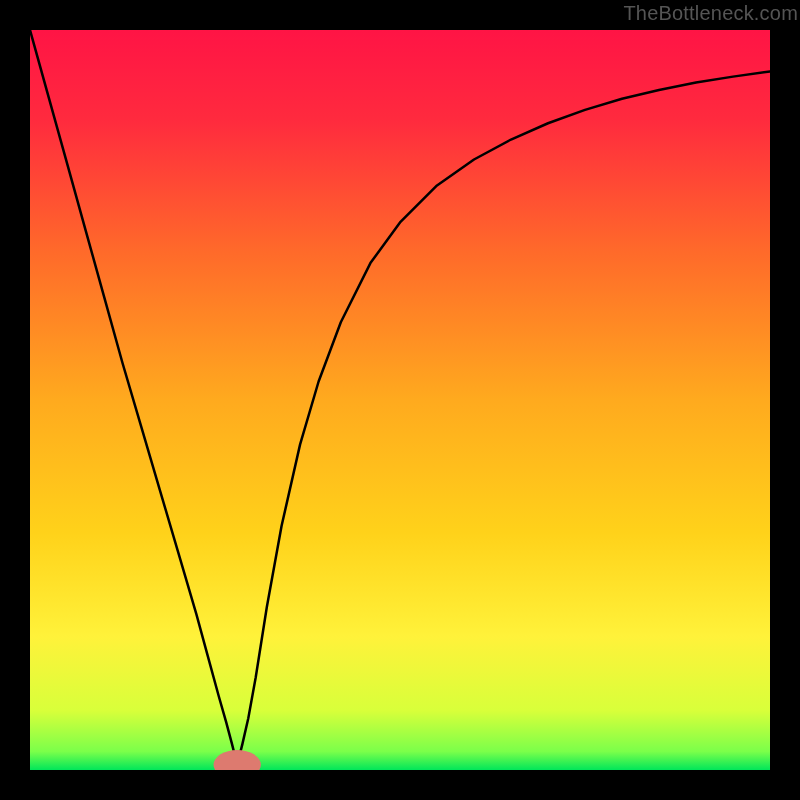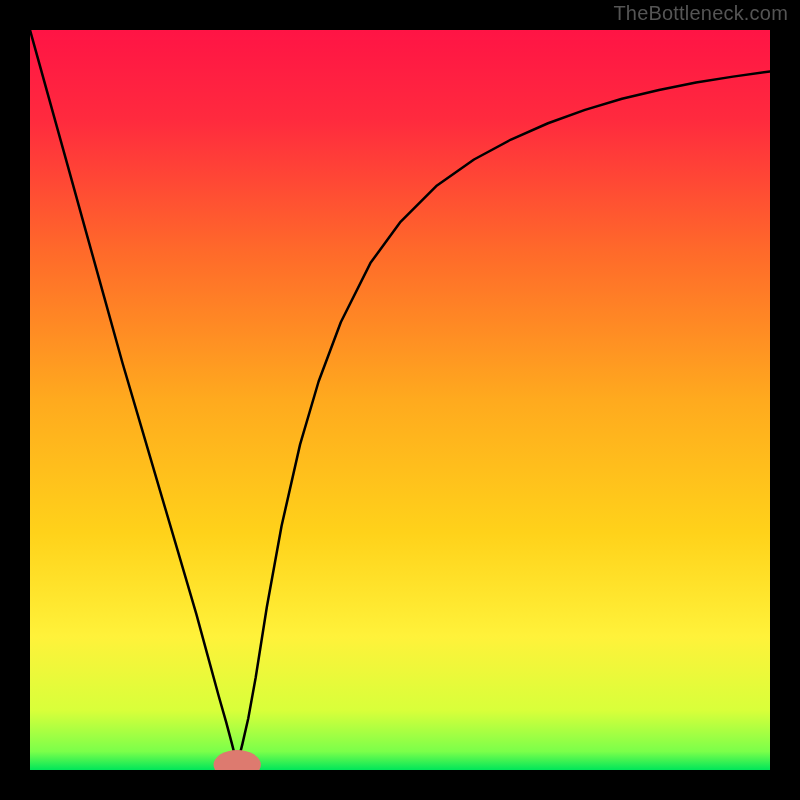--- a/index.html
+++ b/index.html
@@ -13,21 +13,21 @@
   }
   .outer {
     position: relative;
     width: 800px;
     height: 800px;
     background: #000;
   }
   .watermark {
     position: absolute;
     top: 2px;
-    right: 12px;
+    right: 2px;
     color: #555;
     font-size: 20px;
     font-weight: 500;
     letter-spacing: 0.2px;
     z-index: 10;
     user-select: none;
   }
   .plot {
     position: absolute;
     left: 30px;

